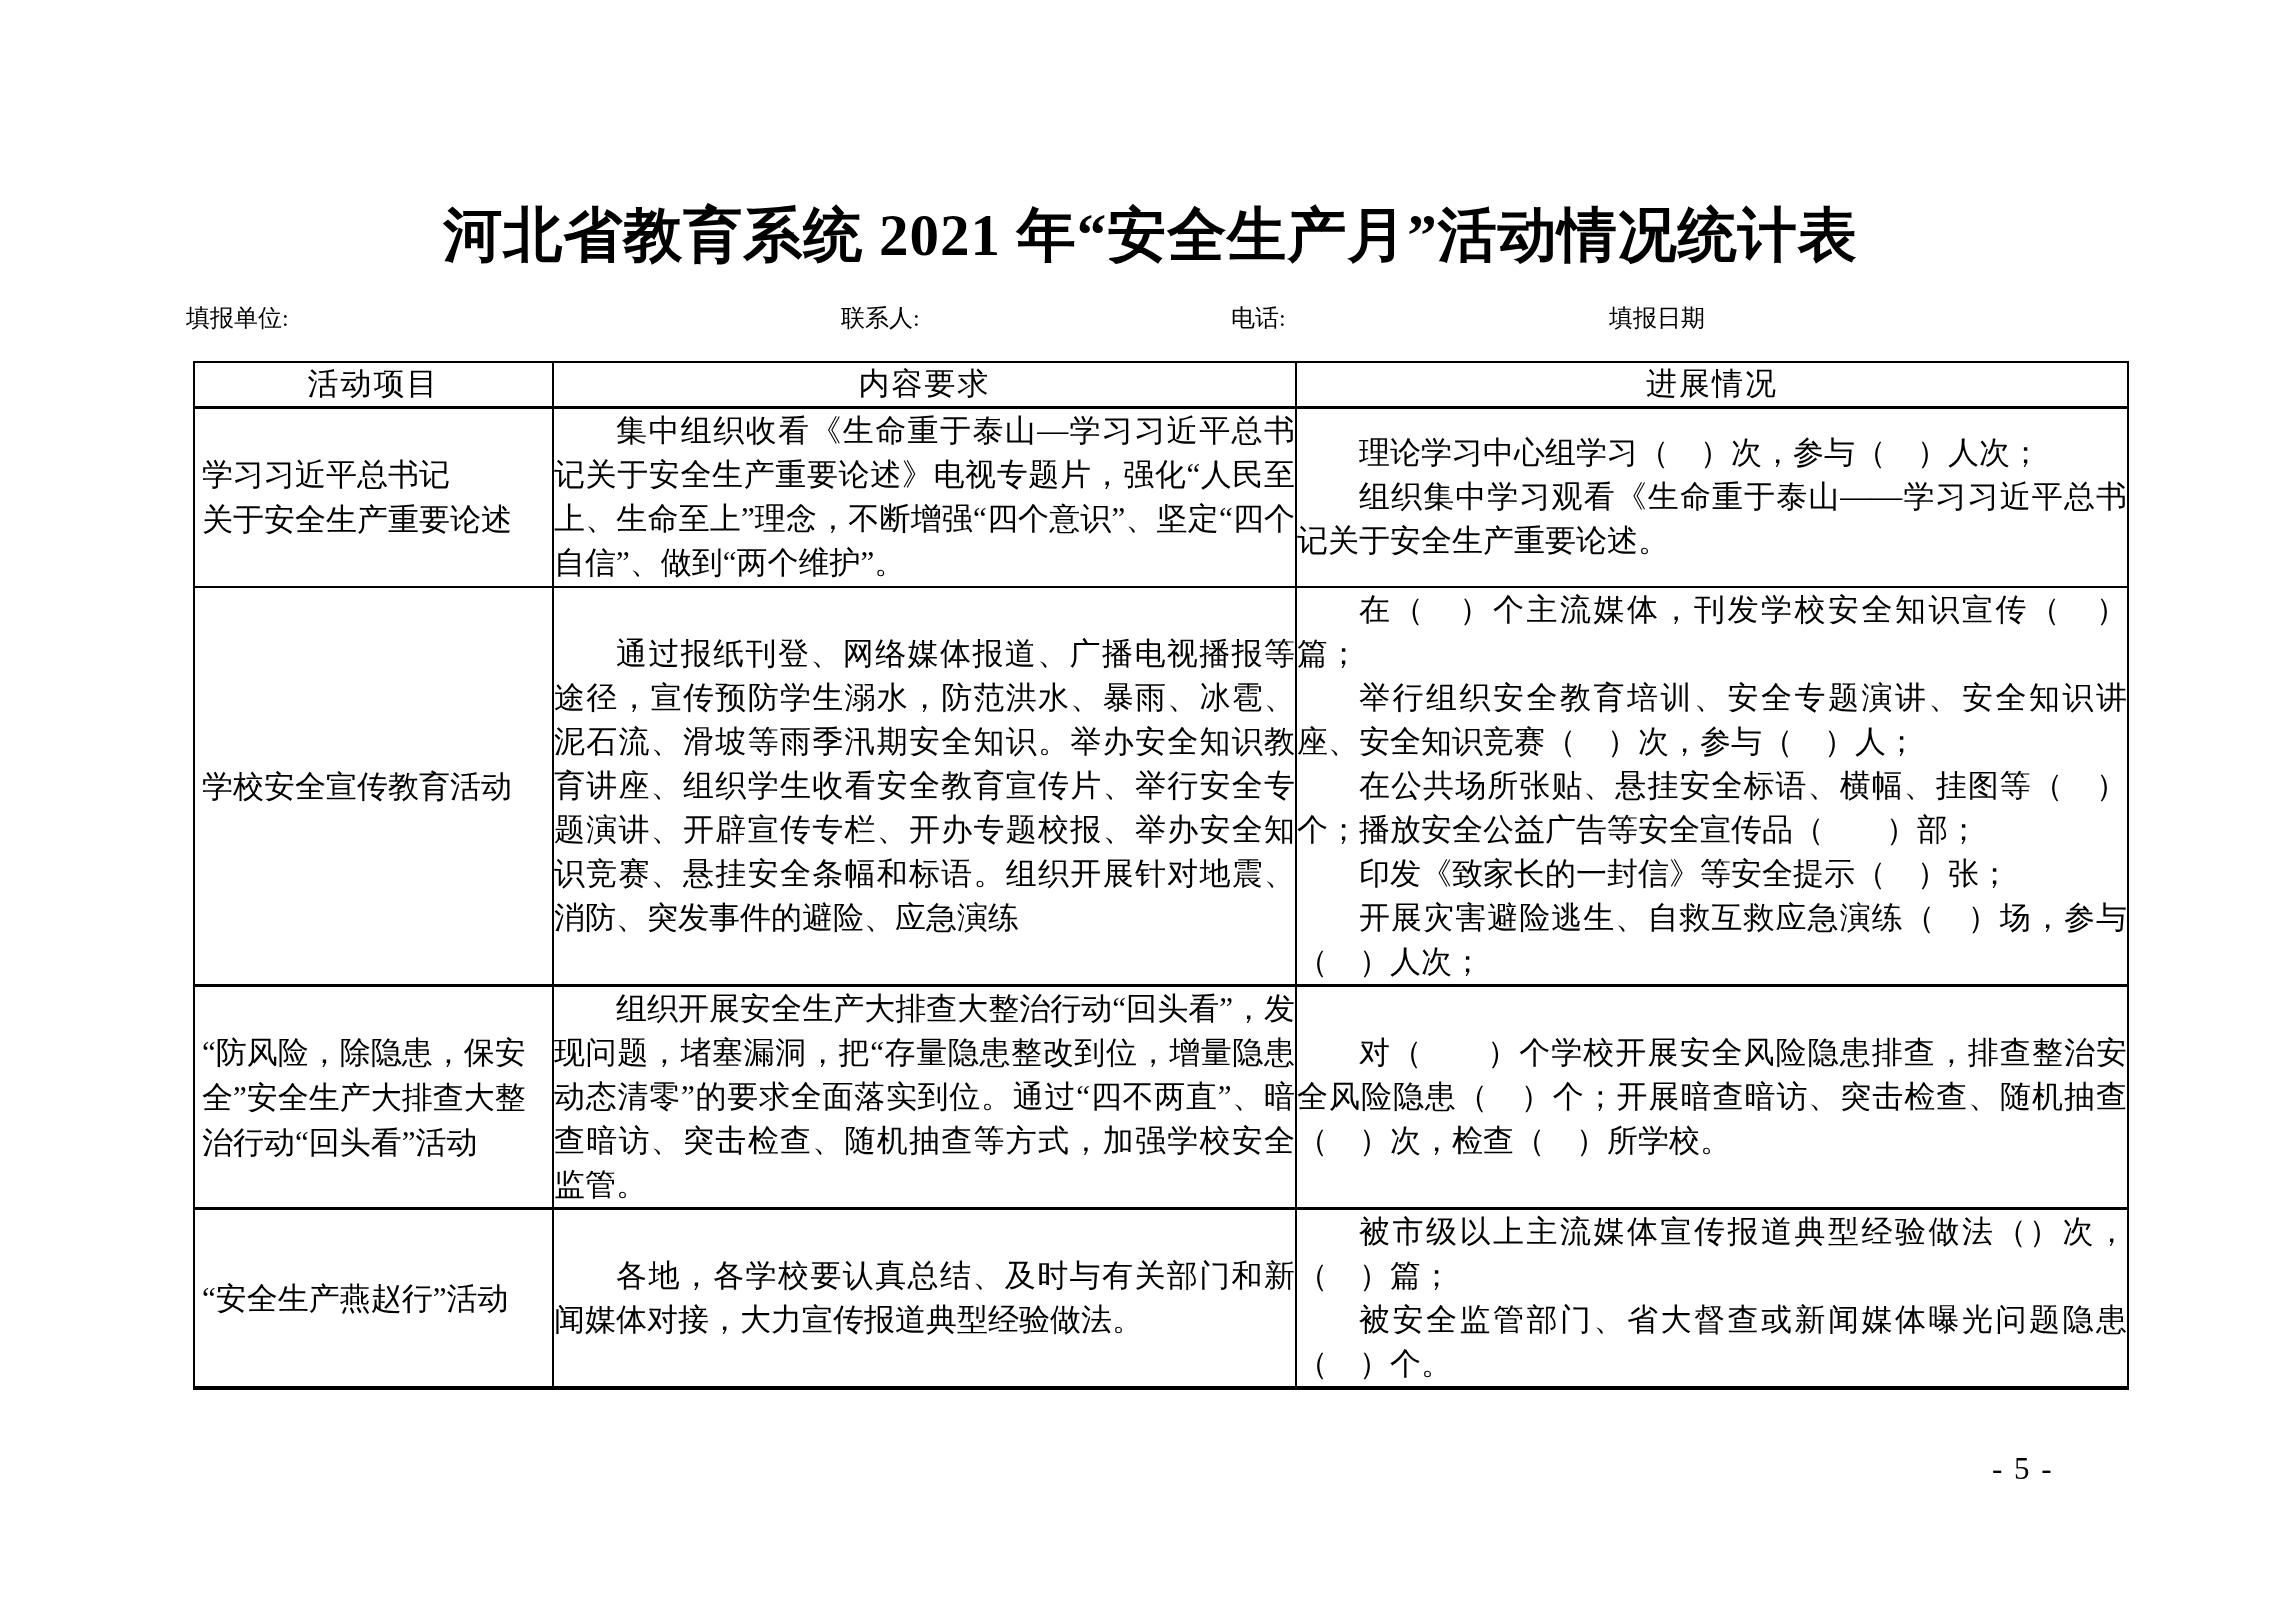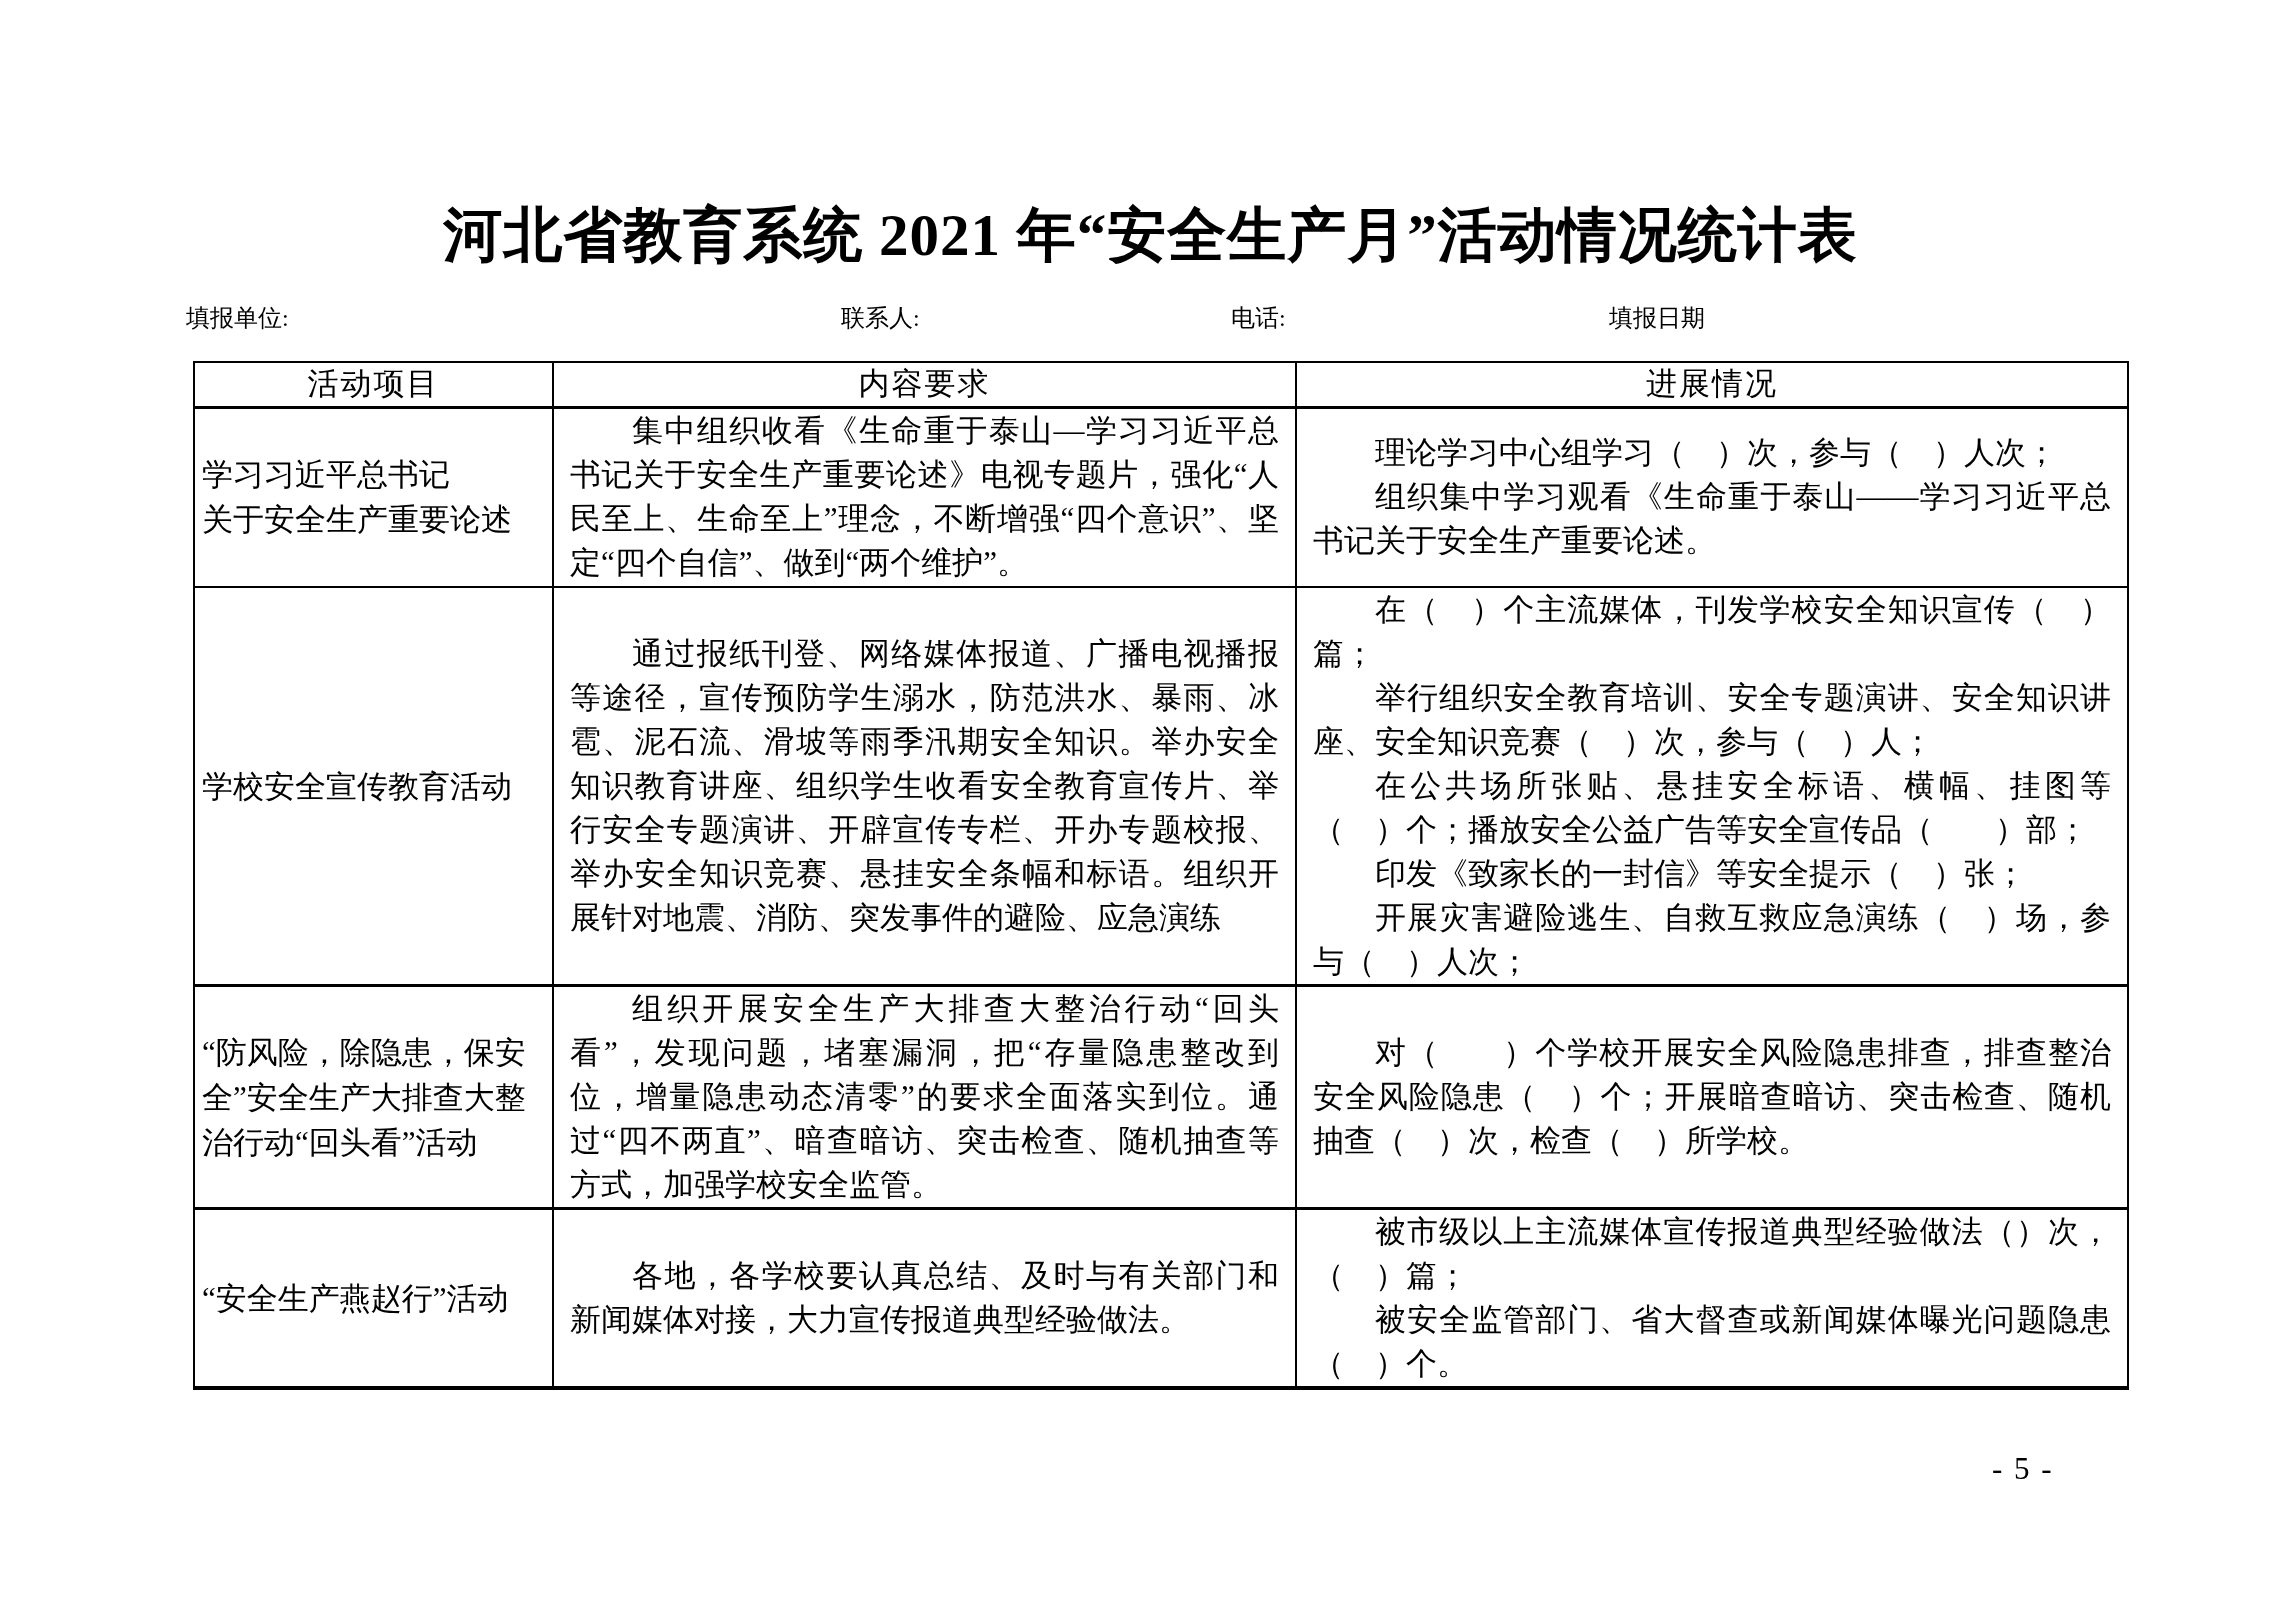--- a/index.html
+++ b/index.html
@@ -24,21 +24,21 @@
 
   table.stats{
     position:absolute;left:193px;top:361px;width:1934px;
     border-collapse:collapse;table-layout:fixed;
     font-size:31px;color:#000;
     border:2.9px solid #000;border-bottom-width:4.9px;
   }
   .stats th,.stats td{
     border:2px solid #000;
     vertical-align:middle;
-    padding:0 16px;
+    padding:0 0;
     overflow:hidden;
   }
   .stats thead tr{height:45px;}
   .stats thead th{
     font-weight:400;text-align:center;letter-spacing:2px;
     border-bottom:3.9px solid #000;
   }
   .stats td p{margin:0;text-indent:2em;text-align:justify;line-height:44px;}
   .stats td.project-cell{text-align:left;line-height:45px;padding:0 7px;}
   tr.row-1{height:180px;}

